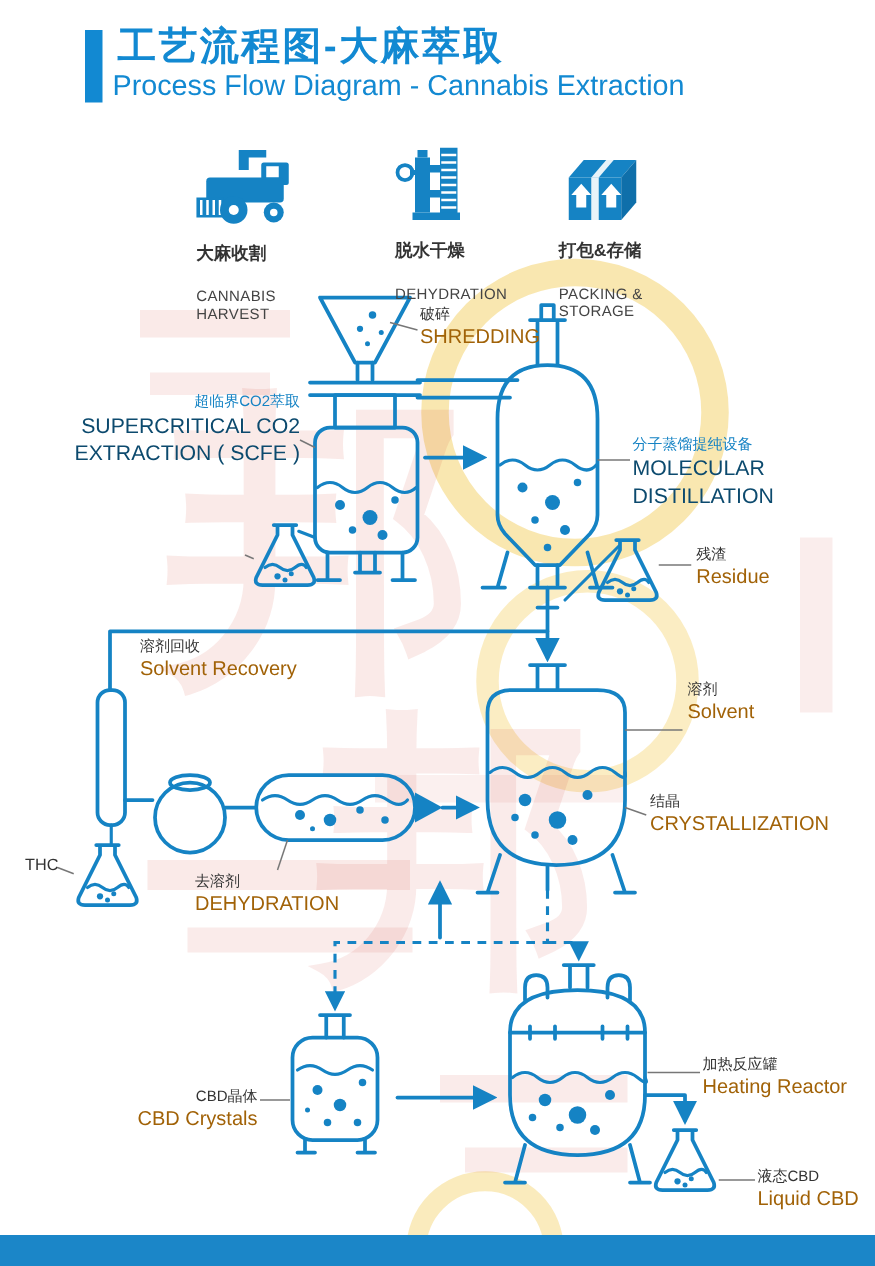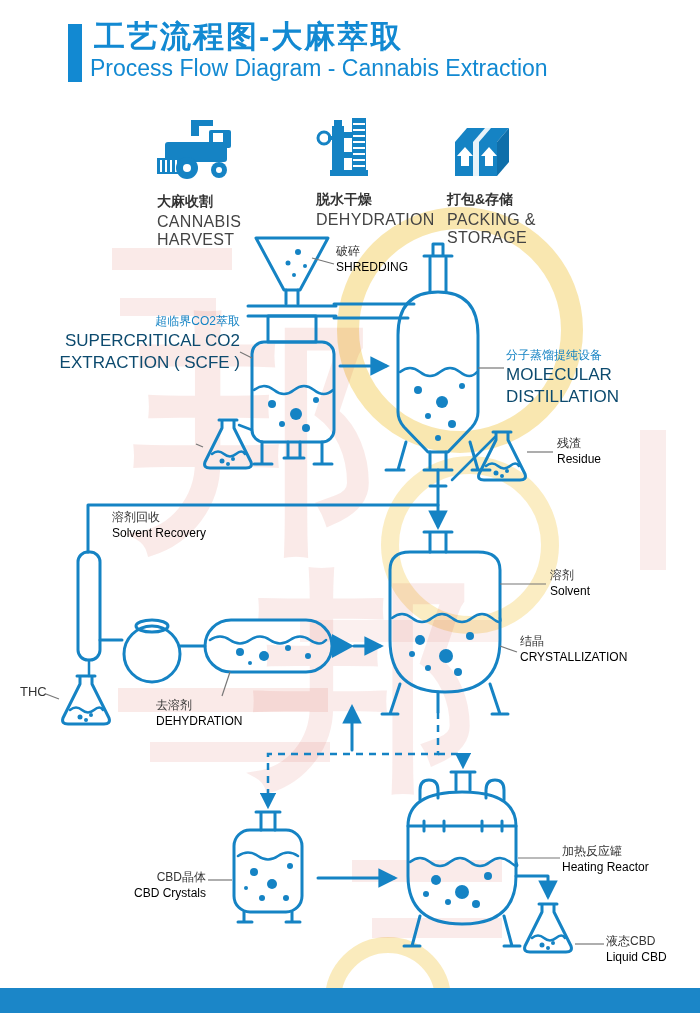--- a/index.html
+++ b/index.html
@@ -10,26 +10,26 @@
   .z0 { z-index:0; } .z1 { z-index:1; } .z2 { z-index:2; }
 
   
   .hdr-bar { position:absolute; left:68px; top:24px; width:14px; height:58px; background:#1289d2; }
   .hdr-zh  { position:absolute; left:94px; top:16px; font-size:31px; font-weight:bold; color:#1289d2; letter-spacing:2px; white-space:nowrap; }
   .hdr-en  { position:absolute; left:90px; top:55px; font-size:23px; color:#1289d2; white-space:nowrap; }
 
   
   .icon-block { position:absolute; }
   .icon-zh { font-size:14px; font-weight:bold; color:#333; margin-top:5px; }
-  .icon-en { font-size:16px; color:#444; margin-top:2px; letter-spacing:0.3px; }
+  .icon-en { font-size:12px; color:#444; margin-top:18px; letter-spacing:0.3px; }
 
   
   .lbl { position:absolute; line-height:1.3; z-index:2; }
   .lbl .zh { display:block; font-size:12px; color:#333; }
-  .lbl .en { display:block; font-size:12px; color:#000000; }
+  .lbl .en { display:block; font-size:16px; color:#a16207; }
   .lbl.blue .zh { color:#1583c4; }
   .lbl.blue .en { color:#0c4a6e; font-size:17px; }
   .lbl.r { text-align:right; }
   .lbl.c { text-align:left; }
   .lbl.solo { font-size:13px; color:#333; }
 
   .bottom-bar { position:absolute; left:0; bottom:0; width:700px; height:25px; background:#1b86c8; z-index:3; }
 
   
   .s { stroke:#1583c4; stroke-width:3; fill:none; stroke-linecap:round; stroke-linejoin:round; }
@@ -311,21 +311,21 @@
   <div class="lbl" style="left:557px;top:436px">
     <span class="zh">残渣</span>
     <span class="en">Residue</span>
   </div>
 
   <div class="lbl" style="left:112px;top:510px">
     <span class="zh">溶剂回收</span>
     <span class="en">Solvent Recovery</span>
   </div>
 
-  <div class="lbl" style="left:550px;top:568px">
+  <div class="lbl" style="left:550px;top:544px">
     <span class="zh">溶剂</span>
     <span class="en">Solvent</span>
   </div>
 
   <div class="lbl" style="left:520px;top:634px;width:150px">
     <span class="zh">结晶</span>
     <span class="en">CRYSTALLIZATION</span>
   </div>
 
   <div class="lbl solo" style="left:20px;top:684px">

